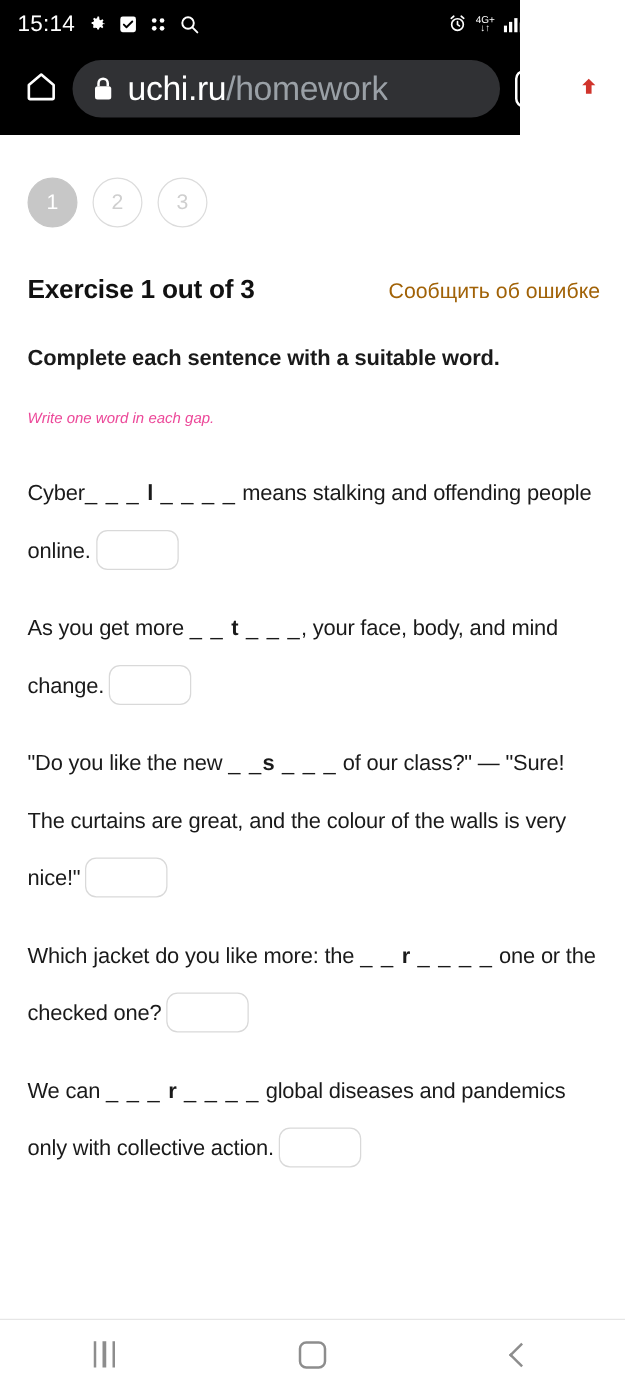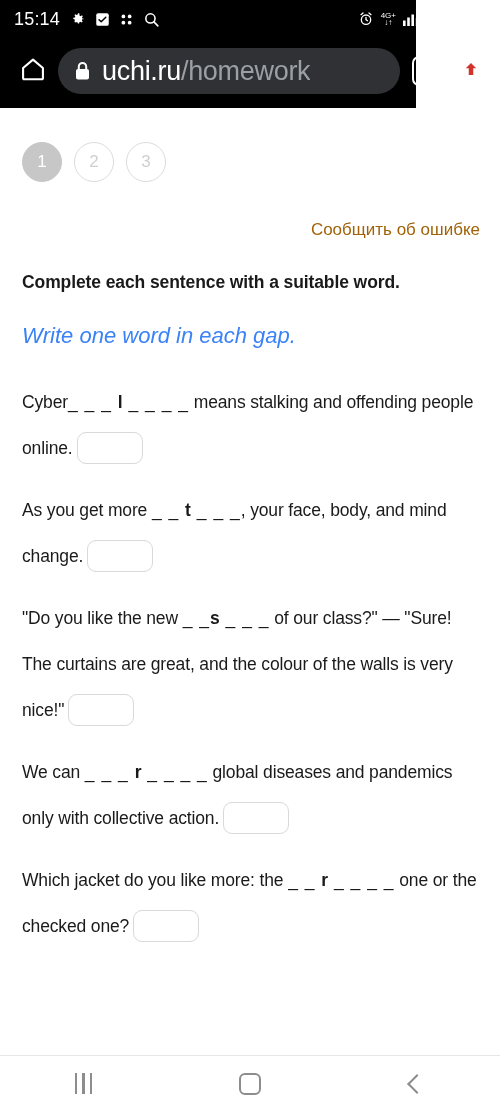--- a/index.html
+++ b/index.html
@@ -94,21 +94,21 @@
     font-family: "Liberation Sans", sans-serif;
   }
 
   .task-title {
     padding: 32px 22px 0 22px;
     font-size: 17.5px; font-weight: bold; color: #1a1a1a;
     font-family: "Liberation Sans", sans-serif; letter-spacing: -0.1px;
   }
   .task-sub {
     padding: 30px 22px 0 22px;
-    font-size: 22px; font-style: italic; color: #3b82f6;
+    font-size: 12px; font-style: italic; color: #ec4899;
     font-family: "Liberation Sans", sans-serif;
   }
 
   .qlist { padding: 14px 22px 0 22px; }
   .q {
     font-size: 17.5px; color: #1a1a1a; line-height: 46px;
     font-family: "Liberation Sans", sans-serif;
     margin-top: 16px; letter-spacing: -0.15px;
   }
   .q .gap { font-weight: normal; letter-spacing: 1px; }
@@ -274,37 +274,38 @@
       </div>
       <div class="step idle">
         <span>2</span>
       </div>
       <div class="step idle">
         <span>3</span>
       </div>
     </div>
 
     <div class="titlerow">
+      <div class="ex-title">Exercise 1 out of 3</div>
       <div class="report-link">Сообщить об ошибке</div>
     </div>
 
     <div class="task-title">Complete each sentence with a suitable word.</div>
     <div class="task-sub">Write one word in each gap.</div>
 
     <div class="qlist">
 
       <div class="q"><span>Cyber</span><span class="gap"><span>_ _ _ </span><b>l</b><span> _ _ _ _</span></span><span> means stalking and offending people online.</span><input class="ansbox" type="text" value="" style=""></div>
 
       <div class="q"><span>As you get more </span><span class="gap"><span>_ _ </span><b>t</b><span> _ _ _</span></span><span>, your face, body, and mind change.</span><input class="ansbox" type="text" value="" style=""></div>
 
       <div class="q"><span>"Do you like the new </span><span class="gap"><span>_ _</span><b>s</b><span> _ _ _</span></span><span> of our class?" — "Sure! The curtains are great, and the colour of the walls is very nice!"</span><input class="ansbox" type="text" value="" style=""></div>
 
+      <div class="q"><span>Which jacket do you like more: the </span><span class="gap"><span>_ _ </span><b>r</b><span> _ _ _ _</span></span><span> one or the checked one?</span><input class="ansbox" type="text" value="" style=""></div>
+
       <div class="q"><span>We can </span><span class="gap"><span>_ _ _ </span><b>r</b><span> _ _ _ _</span></span><span> global diseases and pandemics only with collective action.</span><input class="ansbox" type="text" value="" style=""></div>
-
-      <div class="q"><span>Which jacket do you like more: the </span><span class="gap"><span>_ _ </span><b>r</b><span> _ _ _ _</span></span><span> one or the checked one?</span><input class="ansbox" type="text" value="" style=""></div>
 
     </div>
   </div>
 
   <div class="hairline"></div>
 
   <div class="navbar">
     <div class="nav-item">
       <span class="recents">
           <i></i>

